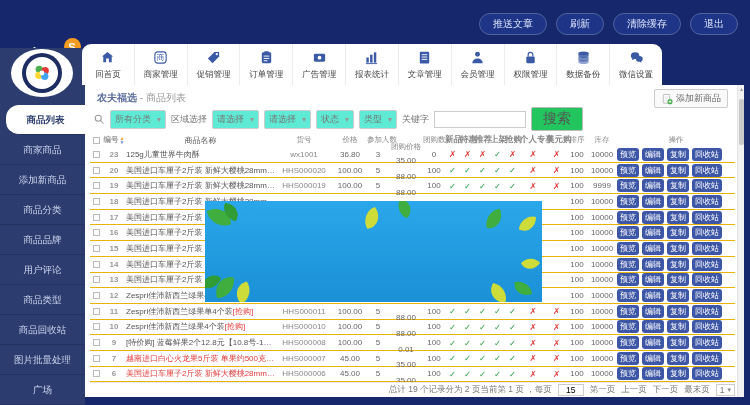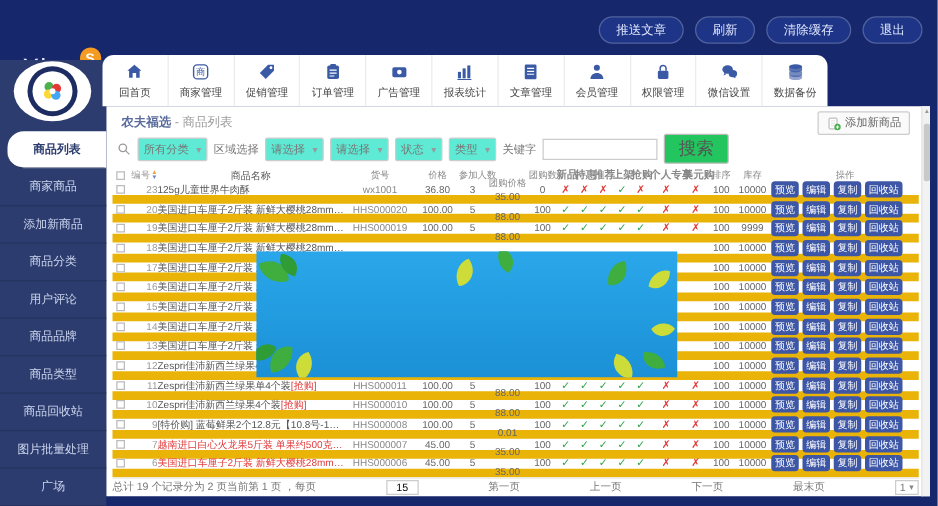--- a/index.html
+++ b/index.html
@@ -47,24 +47,24 @@
   .sel { border:1px solid #ccc; background:#5eead4; border-radius:2px; padding:2px 4px; display:flex; align-items:center; gap:6px; cursor:pointer; white-space:nowrap; }
   .sel::after { content:"▾"; color:#999; font-size:8px; }
   .flabel { white-space:nowrap; color:#777; }
   .kw-input { border:1px solid #ccc; width:92px; height:17px; font-size:9px; padding:0 3px; }
   .search-btn { border:1px solid #bbb; background:#22c55e; color:#555; font-size:14px; padding:2px 11px; border-radius:2px; cursor:pointer; }
 
   
   .table-wrap { position:absolute; left:5px; right:9px; top:48px; bottom:15px; font-size:8px; color:#666; }
   .thead { display:flex; align-items:center; height:14px; color:#888; font-size:7.5px; }
   .th { white-space:nowrap; overflow:visible; text-align:center; }
-  .trow { display:flex; align-items:center; height:15.7px; border-bottom:7px solid #eab308; }
+  .trow { display:flex; align-items:center; height:15.7px; border-bottom:1px solid #eab308; }
   .c-check { width:12px; display:flex; justify-content:center; }
   .cb { width:7px; height:7px; border:1px solid #bbb; background:#fff; display:inline-block; cursor:pointer; }
-  .c-id { width:24px; color:#999; text-align:right; white-space:nowrap; }
+  .c-id { width:24px; color:#999; text-align:center; white-space:nowrap;font-weight:bold; }
   .c-name { flex:1; text-align:left; white-space:nowrap; overflow:hidden; text-overflow:ellipsis; color:#555; font-size:8px; }
   .c-name .f-tag { color:#e23b3b; }
   .c-name.red, .c-name.red .f-name { color:#e23b3b; }
   .c-sku { width:58px; color:#888; text-align:center; white-space:nowrap; }
   .c-price { width:34px; text-align:center; }
   .c-people { width:22px; text-align:center; }
   .c-gprice { width:34px; text-align:center;margin-top:13px; }
   .c-gcount { width:22px; text-align:center; }
   .c-mark { text-align:center; font-size:8.5px; font-weight:bold; }
   .mw { width:15px; } .mww { width:26px; } .mwm { width:21px; }
@@ -75,21 +75,21 @@
   .c-actions { width:118px; display:flex; gap:3px; align-items:center; }
   .act { background:#3d57a6; color:#fff; font-size:8px; padding:1px 3px; border-radius:3px; cursor:pointer; white-space:nowrap; }
   .sort-caret { display:inline-flex; flex-direction:column; line-height:4px; font-size:5px; margin-left:1px; vertical-align:middle; }
   .sort-caret .up { color:#f0a33b; } .sort-caret .dn { color:#6b87c8; }
 
   
   .overlay-img { position:absolute; left:120px; top:116px; width:337px; height:101px; z-index:5; }
   .overlay-img svg { width:100%; height:100%; display:block; }
 
   
-  .pagination { position:absolute; left:5px; right:9px; bottom:1px; height:14px; border-top:1px solid #e8e8e8; display:flex; align-items:center; justify-content:space-between; gap:6px; font-size:8.5px; color:#777; background:#fff; }
+  .pagination { position:absolute; left:5px; right:9px; bottom:1px; height:14px; border-top:1px solid #e8e8e8; display:flex; align-items:center; justify-content:flex-end; gap:6px; font-size:8.5px; color:#777; background:#fff; }
   .psize { width:26px; height:12px; border:1px solid #ccc; font-size:8.5px; text-align:center; }
   .plink { cursor:pointer; white-space:nowrap; }
   .psel { border:1px solid #ccc; padding:0 3px; display:inline-flex; align-items:center; gap:3px; cursor:pointer; height:12px; }
   .psel::after { content:"▾"; font-size:7px; color:#888; }
 
   
   .vscroll { position:absolute; right:0; top:0; bottom:0; width:7px; background:#f2f2f2; border-left:1px solid #e3e3e3; z-index:6; }
   .vthumb { position:absolute; top:14px; left:1px; width:5px; height:46px; background:#c9c9c9; border-radius:2px; cursor:pointer; }
   .sb-btn { position:absolute; top:1px; left:0; width:7px; text-align:center; font-size:5px; color:#999; }
 </style>
@@ -198,41 +198,41 @@
             <rect x="3.5" y="7" width="9" height="7" rx="1.2" fill="currentColor"></rect>
             <path d="M5.5 7V5a2.5 2.5 0 015 0v2" fill="none" stroke="currentColor" stroke-width="1.3"></path>
           </svg>
         </span>
         <span class="nav-label">权限管理</span>
       </div>
       <div class="nav-item">
         <span class="nav-ico">
           <svg viewBox="0 0 16 16">
             <g fill="currentColor">
+              <ellipse cx="8" cy="3.5" rx="5.5" ry="2"></ellipse>
+              <path d="M2.5 3.5v3c0 1.1 2.5 2 5.5 2s5.5-.9 5.5-2v-3z" opacity=".85"></path>
+              <path d="M2.5 7.5v3c0 1.1 2.5 2 5.5 2s5.5-.9 5.5-2v-3z" opacity=".7"></path>
+              <path d="M2.5 11v2c0 1.1 2.5 2 5.5 2s5.5-.9 5.5-2v-2z" opacity=".55"></path>
+            </g>
+          </svg>
+        </span>
+        <span class="nav-label">数据备份</span>
+      </div>
+      <div class="nav-item">
+        <span class="nav-ico">
+          <svg viewBox="0 0 16 16">
+            <g fill="currentColor">
               <ellipse cx="6.5" cy="6" rx="4.5" ry="3.6"></ellipse>
               <path d="M4 8.5L3 11l2.5-1.2z"></path>
               <ellipse cx="11" cy="9.5" rx="3.6" ry="3"></ellipse>
               <path d="M12.5 11.5l1 2-2.2-1z"></path>
             </g>
           </svg>
         </span>
         <span class="nav-label">微信设置</span>
-      </div>
-      <div class="nav-item">
-        <span class="nav-ico">
-          <svg viewBox="0 0 16 16">
-            <g fill="currentColor">
-              <ellipse cx="8" cy="3.5" rx="5.5" ry="2"></ellipse>
-              <path d="M2.5 3.5v3c0 1.1 2.5 2 5.5 2s5.5-.9 5.5-2v-3z" opacity=".85"></path>
-              <path d="M2.5 7.5v3c0 1.1 2.5 2 5.5 2s5.5-.9 5.5-2v-3z" opacity=".7"></path>
-              <path d="M2.5 11v2c0 1.1 2.5 2 5.5 2s5.5-.9 5.5-2v-2z" opacity=".55"></path>
-            </g>
-          </svg>
-        </span>
-        <span class="nav-label">数据备份</span>
       </div>
     </div>
 
   <div class="sidebar">
     <div class="side-logo">
       <div class="blob"></div>
       <div class="ring"></div>
       <div class="inner">
         <svg viewBox="0 0 24 24">
             <circle cx="9" cy="8" r="4" fill="#4caf50"></circle>
@@ -242,22 +242,22 @@
             <circle cx="12" cy="12" r="2.6" fill="#fff"></circle>
           </svg>
       </div>
     </div>
     <div class="side-items">
 
     <div class="side-item active"><span>商品列表</span></div>
         <div class="side-item"><span>商家商品</span></div>
         <div class="side-item"><span>添加新商品</span></div>
         <div class="side-item"><span>商品分类</span></div>
+        <div class="side-item"><span>商品品牌</span></div>
         <div class="side-item"><span>用户评论</span></div>
-        <div class="side-item"><span>商品品牌</span></div>
         <div class="side-item"><span>商品类型</span></div>
         <div class="side-item"><span>商品回收站</span></div>
         <div class="side-item"><span>图片批量处理</span></div>
         <div class="side-item"><span>广场</span></div>
       </div>
   </div>
 
   <div class="content">
 
     <div class="breadcrumb">

